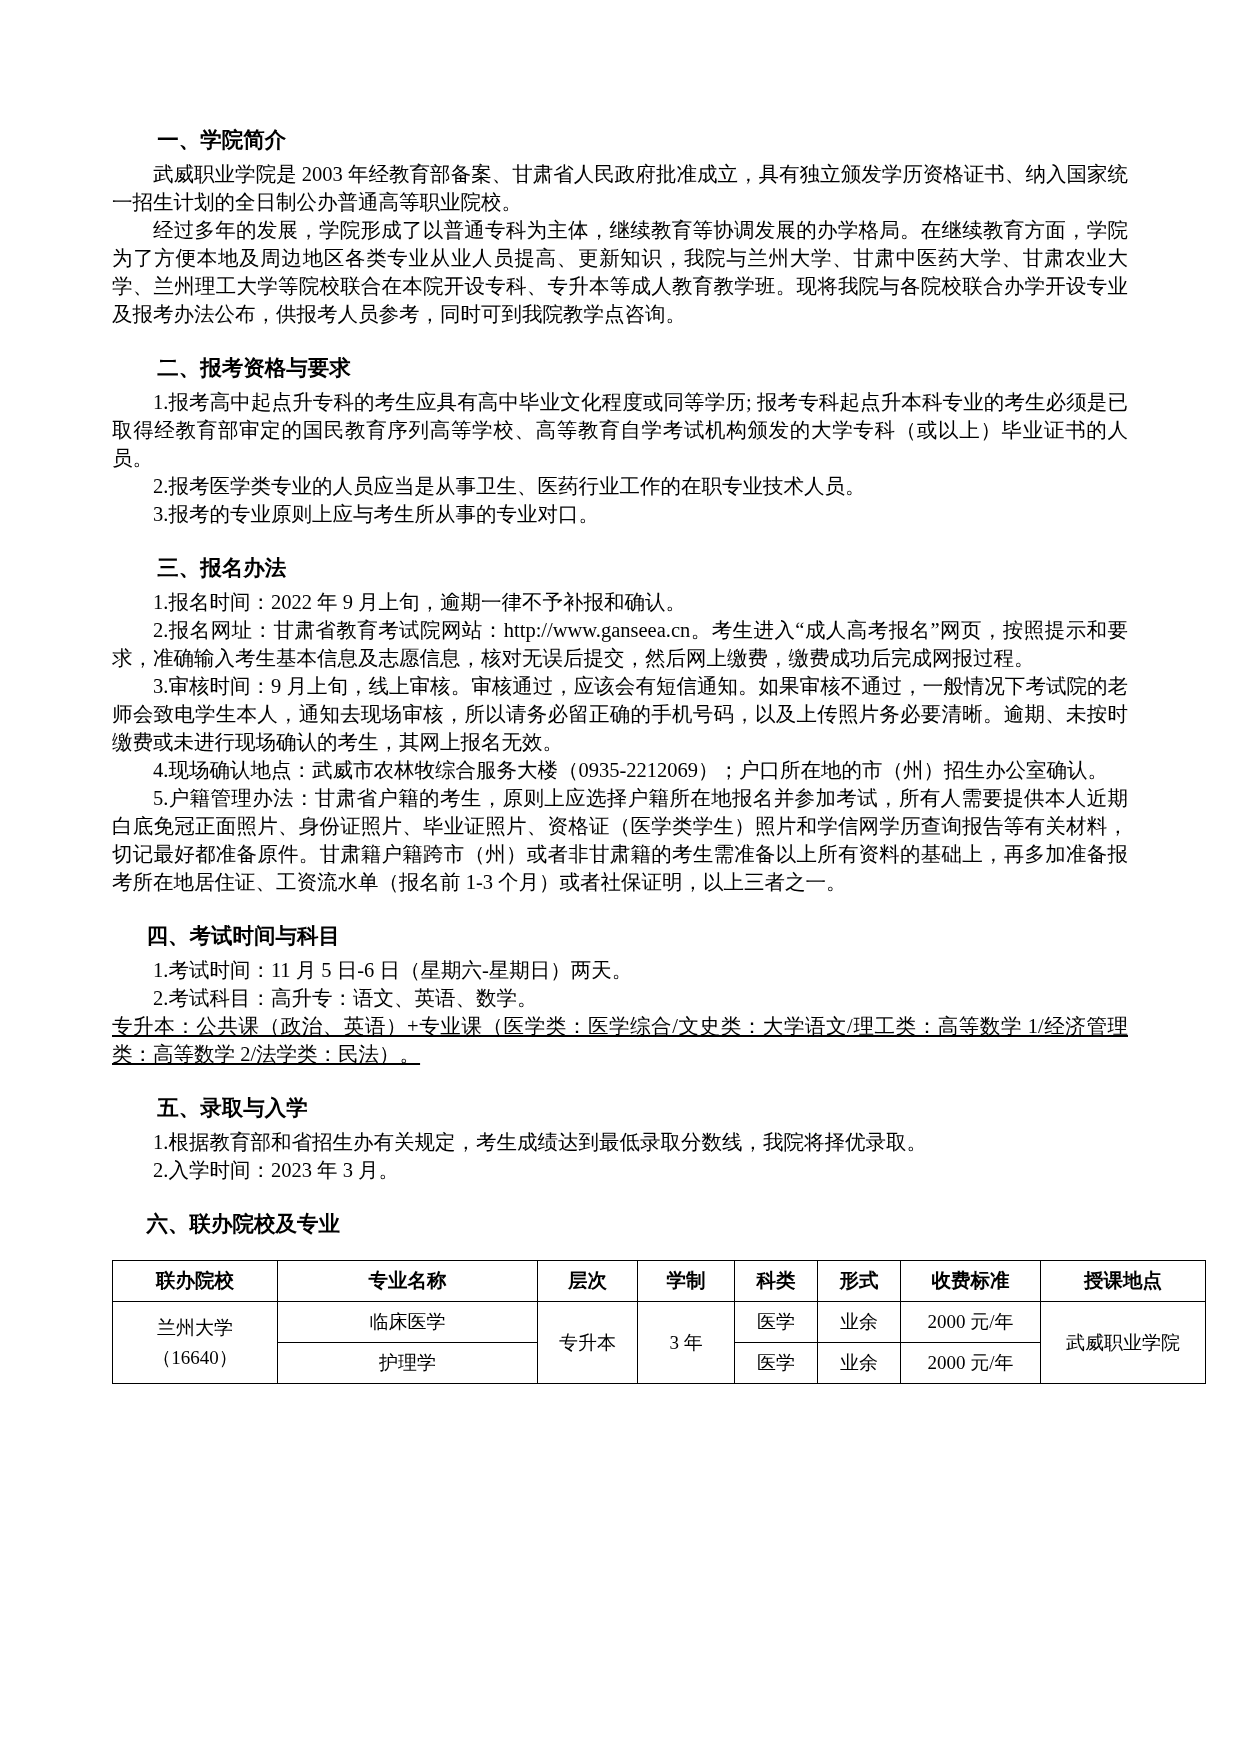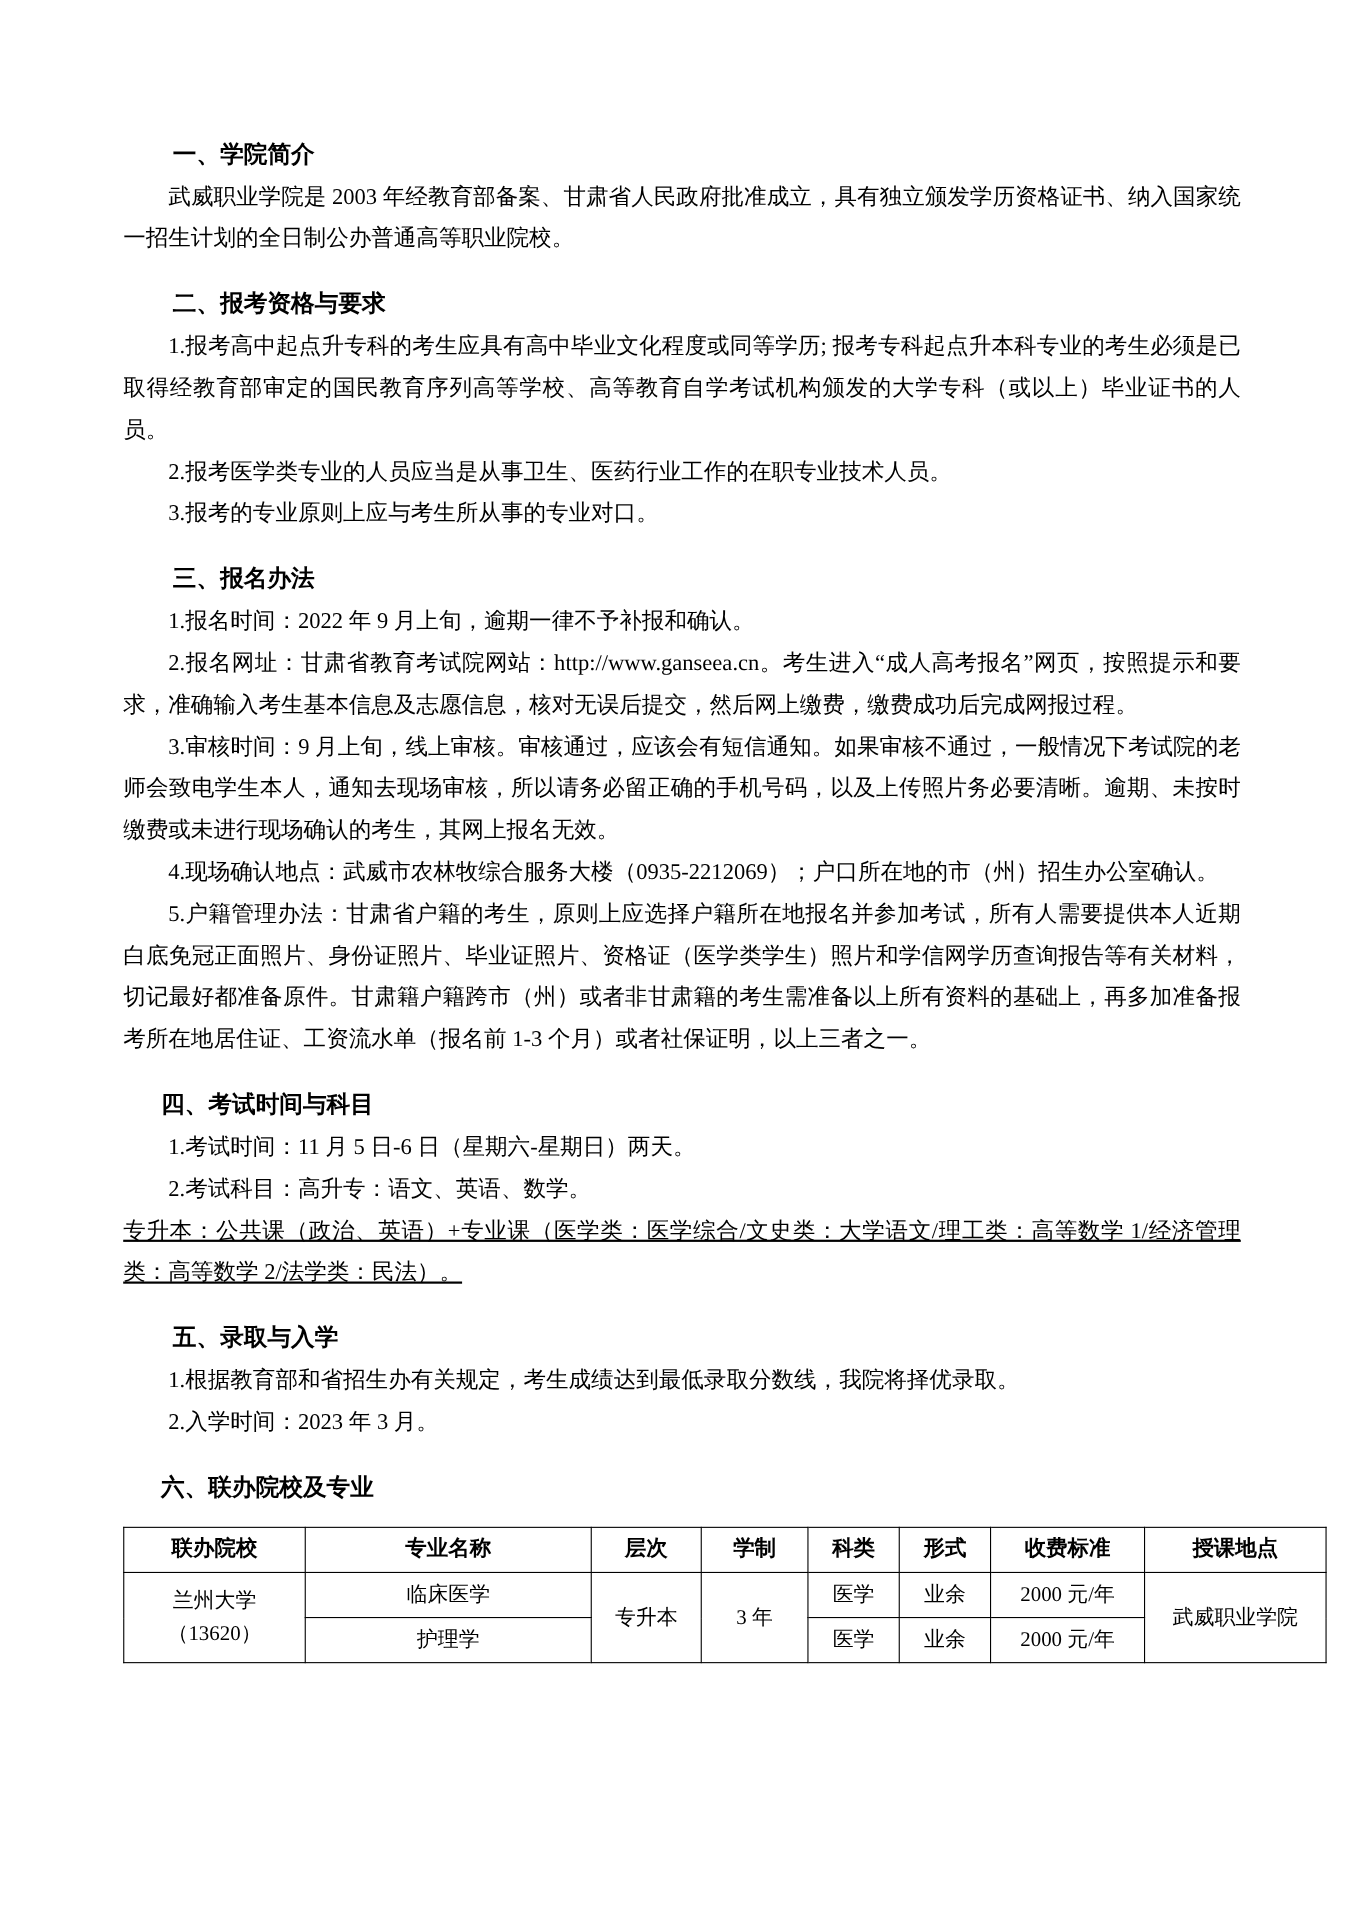--- a/index.html
+++ b/index.html
@@ -32,21 +32,21 @@
     margin: 0;
     line-height: 40px;
     text-indent: 2.1em;
   }
   h2.section.tight {
     text-indent: 1.6em;
   }
   p.para {
     margin: 0;
     text-indent: 2em;
-    line-height: 38px;
+    line-height: 28px;
   }
   p.para.noindent {
     text-indent: 0;
     text-decoration: underline;
   }
   .gap-md { height: 20px; }
 
   table.majors {
     border-collapse: collapse;
     margin-top: 16px;
@@ -83,20 +83,21 @@
   .school-cell .code { display: block; }
 </style>
 </head>
 <body>
 
 <div class="page">
   <div class="doc">
 
     <h2 class="section">一、学院简介</h2>
     <p class="para">武威职业学院是 2003 年经教育部备案、甘肃省人民政府批准成立，具有独立颁发学历资格证书、纳入国家统一招生计划的全日制公办普通高等职业院校。</p>
+    <p class="para">经过多年的发展，学院形成了以普通专科为主体，继续教育等协调发展的办学格局。在继续教育方面，学院为了方便本地及周边地区各类专业从业人员提高、更新知识，我院与兰州大学、甘肃中医药大学、甘肃农业大学、兰州理工大学等院校联合在本院开设专科、专升本等成人教育教学班。现将我院与各院校联合办学开设专业及报考办法公布，供报考人员参考，同时可到我院教学点咨询。</p>
 
     <div class="gap-md"></div>
 
     <h2 class="section">二、报考资格与要求</h2>
     <p class="para">1.报考高中起点升专科的考生应具有高中毕业文化程度或同等学历; 报考专科起点升本科专业的考生必须是已取得经教育部审定的国民教育序列高等学校、高等教育自学考试机构颁发的大学专科（或以上）毕业证书的人员。</p>
     <p class="para">2.报考医学类专业的人员应当是从事卫生、医药行业工作的在职专业技术人员。</p>
     <p class="para">3.报考的专业原则上应与考生所从事的专业对口。</p>
 
     <div class="gap-md"></div>
 
@@ -134,21 +135,21 @@
           <th class="col-cat">科类</th>
           <th class="col-form">形式</th>
           <th class="col-fee">收费标准</th>
           <th class="col-place">授课地点</th>
         </tr>
       </thead>
       <tbody>
         <tr>
           <td class="school-cell" rowspan="2">
             <span>兰州大学</span>
-            <span class="code">（13620）</span>
+            <span class="code">（16640）</span>
           </td>
           <td>临床医学</td>
           <td rowspan="2">专升本</td>
           <td rowspan="2">3 年</td>
           <td>医学</td>
           <td>业余</td>
           <td>2000 元/年</td>
           <td rowspan="2">武威职业学院</td>
         </tr>
         <tr>

